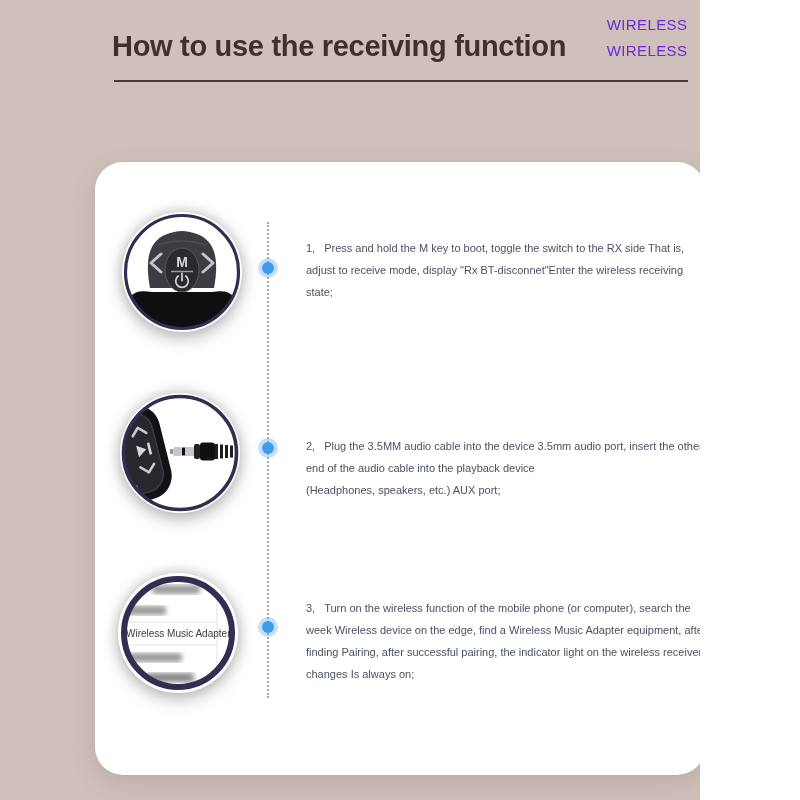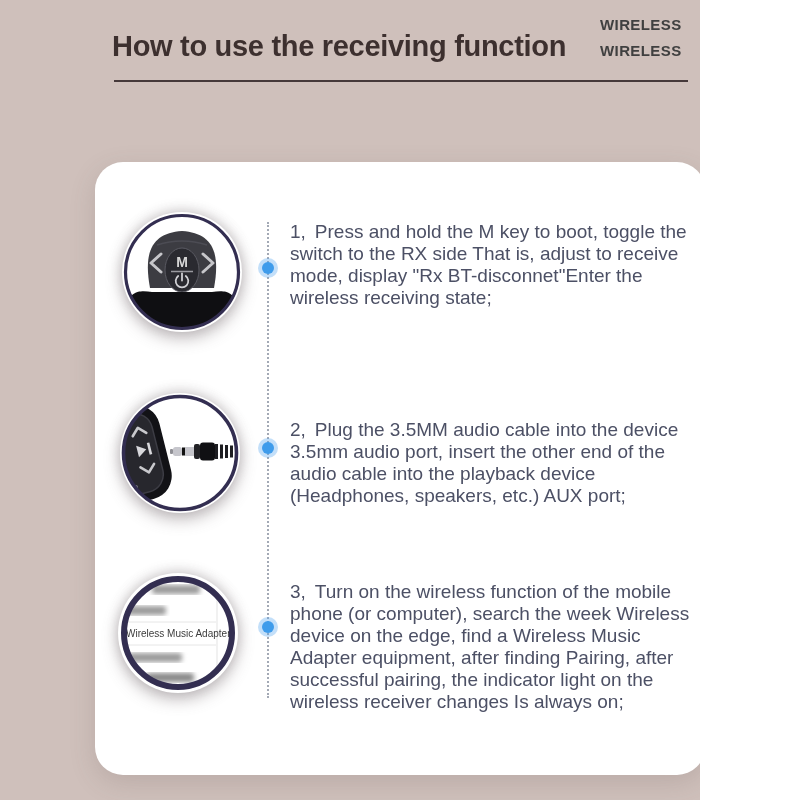--- a/index.html
+++ b/index.html
@@ -10,22 +10,22 @@
     -webkit-font-smoothing:antialiased;
   }
   
   .page-title{
     position:absolute;left:112px;top:30px;
     font-size:29px;font-weight:bold;letter-spacing:-0.3px;
     color:#3d302f;white-space:nowrap;
   }
   .brand{
     position:absolute;left:600px;top:12px;width:94px;
-    text-align:left;color:#404040;
-    font-size:15px;font-weight:bold;letter-spacing:0.4px;line-height:26px;
+    text-align:center;color:#6d28d9;
+    font-size:15px;font-weight:normal;letter-spacing:0.4px;line-height:26px;
   }
   .header-divider{
     position:absolute;left:114px;top:80px;width:574px;height:2px;
     background:#46393a;
   }
   
   .card{
     position:absolute;left:95px;top:162px;width:610px;height:613px;
     background:#ffffff;border-radius:28px;
     box-shadow:0 8px 26px rgba(95,80,80,0.18);
@@ -43,22 +43,22 @@
     content:"";width:12px;height:12px;border-radius:50%;
     background:#3f9ceb;display:block;
   }
   .circle-img{
     position:absolute;width:120px;height:120px;
     border-radius:50%;
     box-shadow:0 6px 16px rgba(110,100,105,0.45), 0 -3px 12px rgba(110,100,105,0.22);
   }
   .circle-img svg{display:block;}
   .step-text{
-    position:absolute;left:195px;width:404px;margin:0;
-    font-size:19px;line-height:22px;color:#4c5065;
+    position:absolute;left:195px;width:404px;margin:16px;
+    font-size:11px;line-height:22px;color:#4c5065;
   }
   .step-num{margin-right:9px;}
   .step-body{white-space:pre-line;}
 </style>
 </head>
 <body>
 
 <div class="stage">
 
   <div class="page-title">How to use the receiving function</div>

